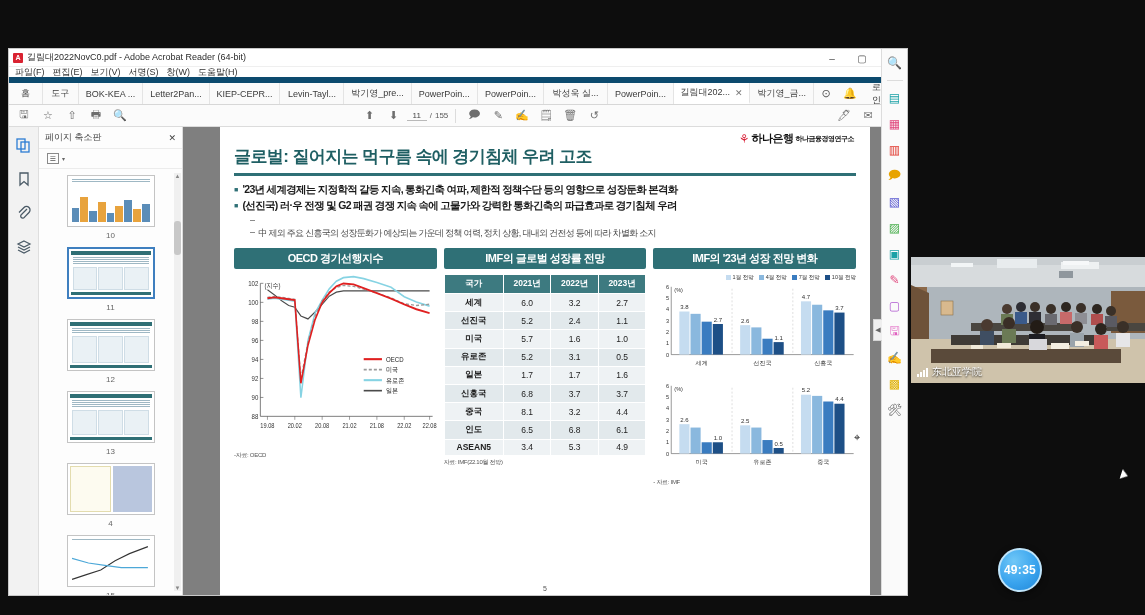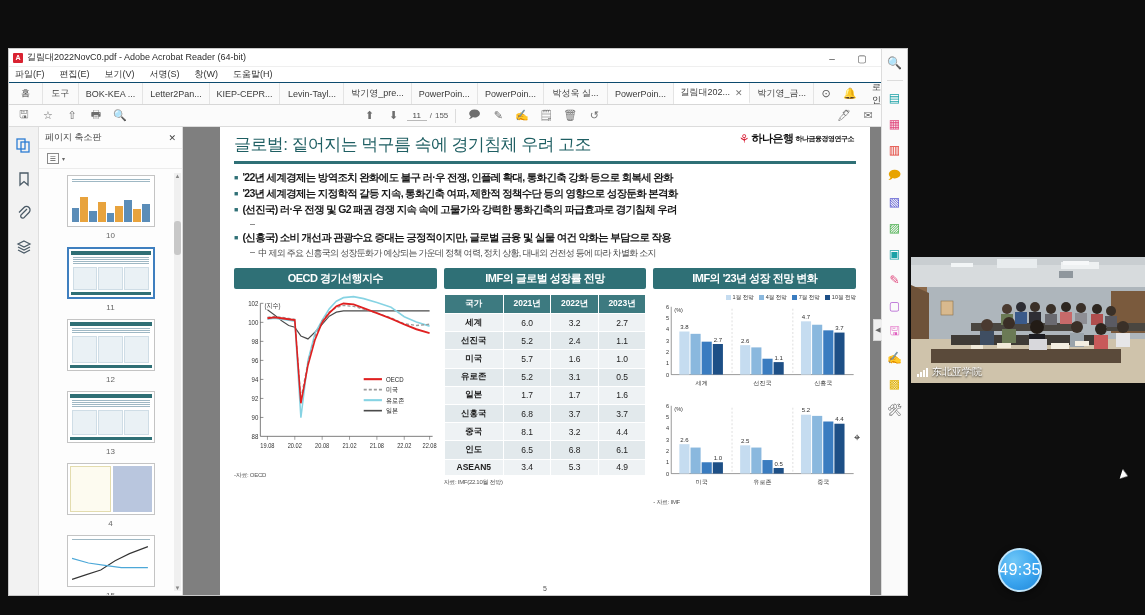--- a/index.html
+++ b/index.html
@@ -27,22 +27,22 @@
     width:10px; height:10px; background:#d92231; color:#fff; font-size:7px;
     display:flex; align-items:center; justify-content:center; margin-right:4px;
     border-radius:1px; font-weight:bold;
   }
   .win-controls { position:absolute; right:0; top:0; height:18px; display:flex; }
   .win-btn { width:30px; height:18px; display:flex; align-items:center; justify-content:center;
              font-size:10px; color:#555; }
 
   .menubar {
     height:16px; background:#ffffff; display:flex; align-items:center;
-    padding-left:6px; gap:15px; font-size:9px; color:#333;
-    border-bottom:1px solid #0c4a6e;
+    padding-left:6px; gap:8px; font-size:9px; color:#333;
+    border-bottom:6px solid #0c4a6e;
   }
   .menubar span { cursor:default; }
 
   .tabstrip {
     height:22px; background:#fafafa; display:flex; align-items:stretch;
     border-bottom:1px solid #d7d7d7; font-size:9px; color:#3b3b3b;
   }
   .tab {
     display:flex; align-items:center; justify-content:center; padding:0 9px;
     border-right:1px solid #e4e4e4; white-space:nowrap; position:relative;
@@ -122,22 +122,22 @@
   .page-scroll .knob { position:absolute; left:1px; width:10px; top:20px; height:180px;
                        background:#c4c4c4; border-radius:2px; }
   .page-scroll .arw { position:absolute; left:0; width:12px; text-align:center; font-size:7px; color:#777; }
 
   
   .slide { flex:1; display:flex; flex-direction:column; padding:6px 14px 0; position:relative; }
   .slide-logo { position:absolute; right:16px; top:4px; display:flex; align-items:center; gap:2px; }
   .logo-mark { color:#d81f36; font-size:12px; line-height:1; }
   .logo-text1 { font-size:11px; font-weight:bold; color:#111; letter-spacing:-0.5px; }
   .logo-text2 { font-size:7px; font-weight:bold; color:#111; letter-spacing:-0.5px; }
-  .slide-title { font-size:17px; font-weight:normal; color:#1f5f63; letter-spacing:-0.6px;
-                 }
+  .slide-title { font-size:17px; font-weight:bold; color:#1f5f63; letter-spacing:-0.6px;
+                 margin-top:12px; }
   .title-rule { height:3px; background:#2f7076; margin-top:5px; }
 
   .bullets { margin-top:7px; display:flex; flex-direction:column; gap:2px; }
   .b1 { font-size:10.5px; color:#1a1a1a; font-weight:bold; letter-spacing:-0.7px;
         display:flex; gap:5px; align-items:flex-start; }
   .b1 .sq { color:#2f7076; font-size:7px; line-height:14px; }
   .b2 { font-size:9px; color:#4a4a4a; letter-spacing:-0.7px; padding-left:16px;
         display:flex; gap:4px; }
 
   .charts { display:flex; gap:7px; margin-top:8px; flex:1; }
@@ -196,21 +196,21 @@
   .vid-name { position:absolute; left:6px; bottom:4px; display:flex; align-items:center;
               gap:4px; color:#fff; font-size:10px; text-shadow:0 1px 2px #000; }
   .sig { display:flex; align-items:flex-end; gap:1px; height:9px; }
   .sig i { width:2px; background:#fff; display:block; }
 
   
   #timer-bubble {
     position:absolute; left:998px; top:548px; width:44px; height:44px; border-radius:50%;
     background:radial-gradient(circle at 35% 28%, #6fc7f7 0%, #3aa4ee 55%, #1f86d8 100%);
     border:2px solid #bfe4fa; display:flex; align-items:center; justify-content:center;
-    color:#fff; font-size:16px; font-weight:normal; letter-spacing:0.3px;
+    color:#fff; font-size:12px; font-weight:bold; letter-spacing:0.3px;
     box-shadow:0 2px 6px rgba(0,0,0,.5);
   }
   #cursor { position:absolute; left:1121px; top:470px; width:0; height:0;
             border-left:7px solid #fff; border-top:5px solid transparent;
             border-bottom:5px solid transparent; transform:rotate(18deg);
             filter:drop-shadow(0 0 1px #000); }
   #cursor2 { position:absolute; left:671px; top:304px; color:#1a1a1a; font-size:11px; }
 </style>
 </head>
 <body>
@@ -445,36 +445,28 @@
             <span class="logo-text1">하나은행</span>
             <span class="logo-text2">하나금융경영연구소</span>
           </div>
 
           <div class="slide-title">글로벌: 짙어지는 먹구름 속에 경기침체 우려 고조</div>
           <div class="title-rule"></div>
 
           <div class="bullets">
             <div class="b1">
               <span class="sq">■</span>
-              <span>'22년 세계경제는 방역조치 완화에도 불구 러·우 전쟁, 인플레 확대, 통화긴축 강화 등으로 회복세 완화</span>
-            </div>
-            <div class="b1">
-              <span class="sq">■</span>
               <span>'23년 세계경제는 지정학적 갈등 지속, 통화긴축 여파, 제한적 정책수단 등의 영향으로 성장둔화 본격화</span>
             </div>
             <div class="b1">
               <span class="sq">■</span>
               <span>(선진국) 러·우 전쟁 및 G2 패권 경쟁 지속 속에 고물가와 강력한 통화긴축의 파급효과로 경기침체 우려</span>
             </div>
             <div class="b2">
               <span>–</span>
-            </div>
-            <div class="b1">
-              <span class="sq">■</span>
-              <span>(신흥국) 소비 개선과 관광수요 증대는 긍정적이지만, 글로벌 금융 및 실물 여건 악화는 부담으로 작용</span>
             </div>
             <div class="b2">
               <span>–</span>
               <span>中 제외 주요 신흥국의 성장둔화가 예상되는 가운데 정책 여력, 정치 상황, 대내외 건전성 등에 따라 차별화 소지</span>
             </div>
           </div>
 
           <div class="charts">
 
             <div class="panel">

